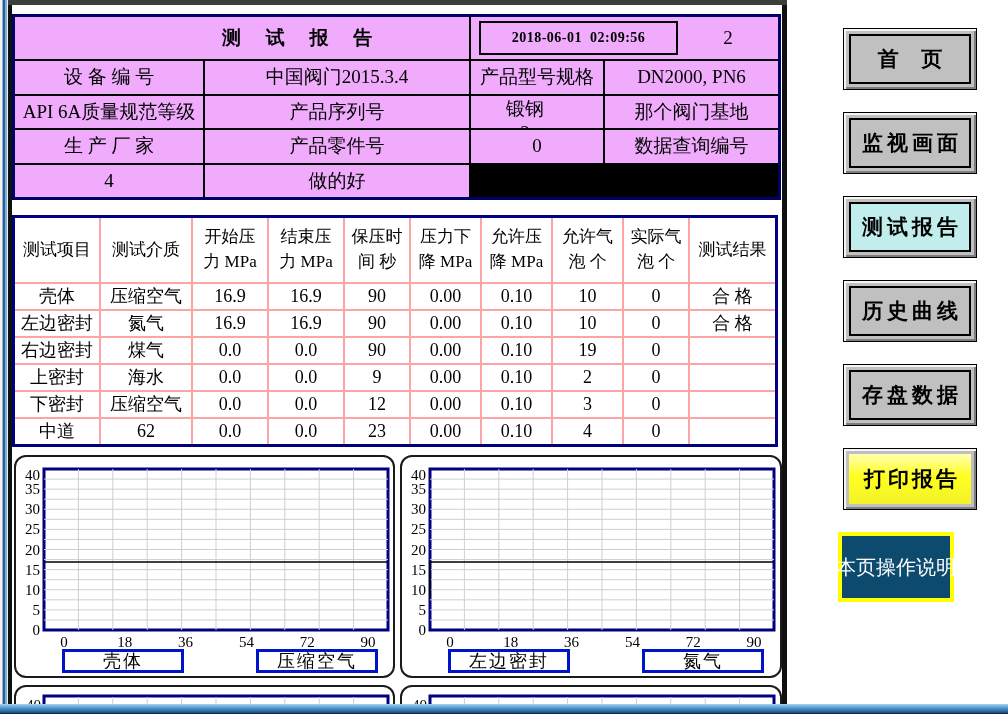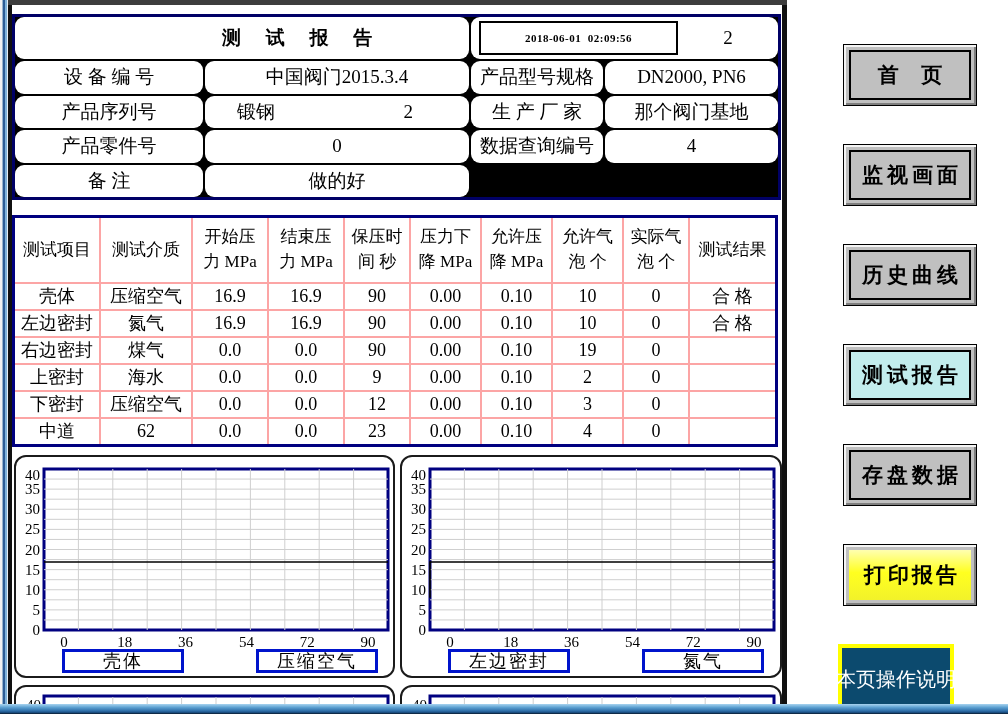--- a/index.html
+++ b/index.html
@@ -14,28 +14,28 @@
   .frame-bottom { position:absolute; left:0; top:704px; width:1008px; height:10px; z-index:50;
     background:linear-gradient(180deg,#a8d4f0 0%,#5b9fd0 35%,#2d6da8 70%,#123e6b 92%,#0a0a0a 100%); }
 
   .main-panel { position:absolute; left:8px; top:5px; width:779px; height:699px;
     background:#fff; border-left:4px solid #101010; border-right:5px solid #101010; overflow:hidden; }
 
   
   .table1 { position:absolute; left:0; top:9px; width:769px; height:186px;
     border:3px solid #000066; background:#000; display:grid;
     grid-template-columns:188px 264px 132px 173px; grid-template-rows:42px repeat(4,1fr); gap:2px; }
-  .table1 .cell { background:#ffffff; display:flex; align-items:center; justify-content:center;
-    font-size:19px; color:#000; white-space:pre; overflow:hidden;border-radius:9px; }
+  .table1 .cell { background:#f0abfc; display:flex; align-items:center; justify-content:center;
+    font-size:19px; color:#000; white-space:pre; overflow:hidden; }
   .title-cell { grid-column:1/3; font-size:27px; font-weight:bold; letter-spacing:10px; padding-left:120px; justify-content:flex-start; }
   .title-right { grid-column:3/5; justify-content:flex-start; }
   .timestamp-box { margin-left:8px; width:199px; height:34px; border:2px solid #000;
-    display:flex; align-items:center; justify-content:center; font-weight:bold; font-size:11px; letter-spacing:.5px; white-space:pre; }
+    display:flex; align-items:center; justify-content:center; font-weight:bold; font-size:14px; letter-spacing:.5px; white-space:pre; }
   .copy-num { flex:1; text-align:center; font-size:19px; }
-  .cell.split { justify-content:space-between; padding:0 56px 0 32px; }
+  .cell.split { justify-content:space-between; padding:0 56px 0 32px;flex-direction:column; }
 
   
   .table2 { position:absolute; left:0; top:210px; width:766px; height:232px;
     border:3px solid #000080; background:#fca5a5; display:grid;
     grid-template-columns:84px 90px 74px 74px 64px 69px 69px 69px 64px 1fr;
     grid-template-rows:64px repeat(6,1fr); gap:2px; }
   .table2 .cell { background:#fff; display:flex; align-items:center; justify-content:center;
     font-size:18px; color:#000; white-space:pre-line; text-align:center; line-height:1.45; overflow:hidden; }
   .table2 .hdr { font-size:17px; }
 
@@ -45,21 +45,21 @@
   .chart-labels { position:absolute; left:0; top:192px; width:100%; height:26px; }
   .chart-label-box { position:absolute; top:0; width:122px; height:24px; border:3px solid #0014cc;
     background:#fff; display:flex; align-items:center; justify-content:center; font-size:18px; letter-spacing:2px; }
   .chart-label-box.lb1 { left:46px; }
   .chart-label-box.lb2 { left:240px; }
 
   
   .sidebar { position:absolute; left:787px; top:5px; width:221px; height:699px; background:#fff;
     display:flex; flex-direction:column; align-items:flex-start; padding:23px 0 0 56px; }
   .btn { width:134px; height:62px; margin-bottom:22px; background:#c0c0c0; border:1px solid #000;
-    box-shadow:inset 2px 2px 0 #f5f5f5, inset -2px -2px 0 #7e7e7e; padding:5px; cursor:pointer; flex:none;margin-top:16px; }
+    box-shadow:inset 2px 2px 0 #f5f5f5, inset -2px -2px 0 #7e7e7e; padding:5px; cursor:pointer; flex:none; }
   .btn-inner { width:100%; height:100%; border:2px solid #000; background:#c0c0c0;
     display:flex; align-items:center; justify-content:center; font-weight:bold; font-size:21px;
     letter-spacing:4px; text-indent:4px; white-space:pre; color:#000; }
   .btn.active .btn-inner { background:#c2eded; }
   .btn.danger .btn-inner { border:none; background:linear-gradient(180deg,#f23a2a 0%,#e00000 55%,#c00000 100%); letter-spacing:5px; }
   .btn.print .btn-inner { border:none; background:linear-gradient(180deg,#ffffb0 0%,#ffff20 45%,#f2f22a 100%); letter-spacing:3px; }
   .btn.help { width:116px; height:70px; margin-left:-5px; background:#0c4a6e; border:4px solid #ffff00;
     box-shadow:none; padding:0; }
   .btn.help .btn-inner { border:none; background:transparent; color:#fff; font-weight:normal;
     font-size:20px; letter-spacing:0; text-indent:0; }
@@ -77,29 +77,29 @@
       <div class="cell title-cell">测 试 报 告</div>
       <div class="cell title-right">
         <div class="timestamp-box">2018-06-01  02:09:56</div>
         <div class="copy-num">2</div>
       </div>
 
     <div class="cell">设 备 编 号</div>
         <div class="cell">中国阀门2015.3.4</div>
         <div class="cell">产品型号规格</div>
         <div class="cell">DN2000, PN6</div>
+        <div class="cell">API 6A质量规范等级</div>
         <div class="cell">产品序列号</div>
         <div class="cell split"><span>锻钢</span><span>2</span></div>
+        <div class="cell">那个阀门基地</div>
         <div class="cell">生 产 厂 家</div>
-        <div class="cell">那个阀门基地</div>
         <div class="cell">产品零件号</div>
         <div class="cell">0</div>
         <div class="cell">数据查询编号</div>
         <div class="cell">4</div>
-        <div class="cell">备 注</div>
         <div class="cell">做的好</div>
       </div>
 
     <div class="table2">
         <div class="cell hdr">测试项目</div>
         <div class="cell hdr">测试介质</div>
         <div class="cell hdr">开始压
 力 MPa</div>
         <div class="cell hdr">结束压
 力 MPa</div>
@@ -311,26 +311,26 @@
 
   </div>
 
   <div class="sidebar">
       <div class="btn ">
         <div class="btn-inner">首  页</div>
       </div>
       <div class="btn ">
         <div class="btn-inner">监视画面</div>
       </div>
+      <div class="btn active">
+        <div class="btn-inner">测试报告</div>
+      </div>
       <div class="btn ">
         <div class="btn-inner">历史曲线</div>
       </div>
-      <div class="btn active">
-        <div class="btn-inner">测试报告</div>
-      </div>
       <div class="btn ">
         <div class="btn-inner">存盘数据</div>
       </div>
       <div class="btn print">
         <div class="btn-inner">打印报告</div>
       </div>
       <div class="btn help">
         <div class="btn-inner">本页操作说明</div>
       </div>
     </div>

